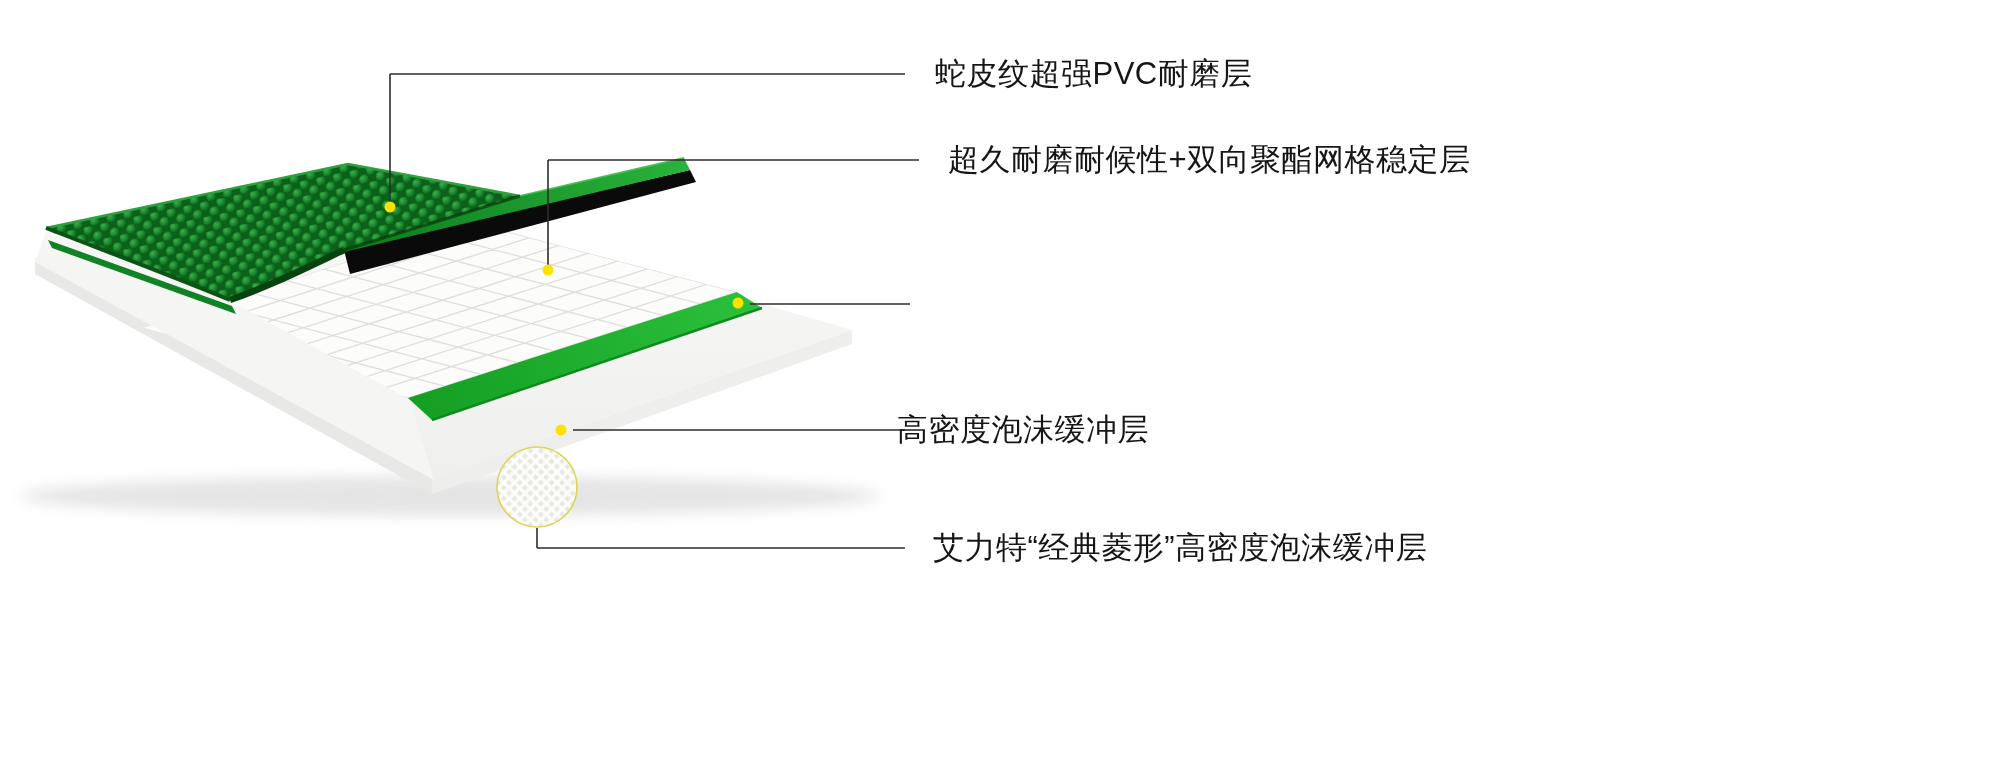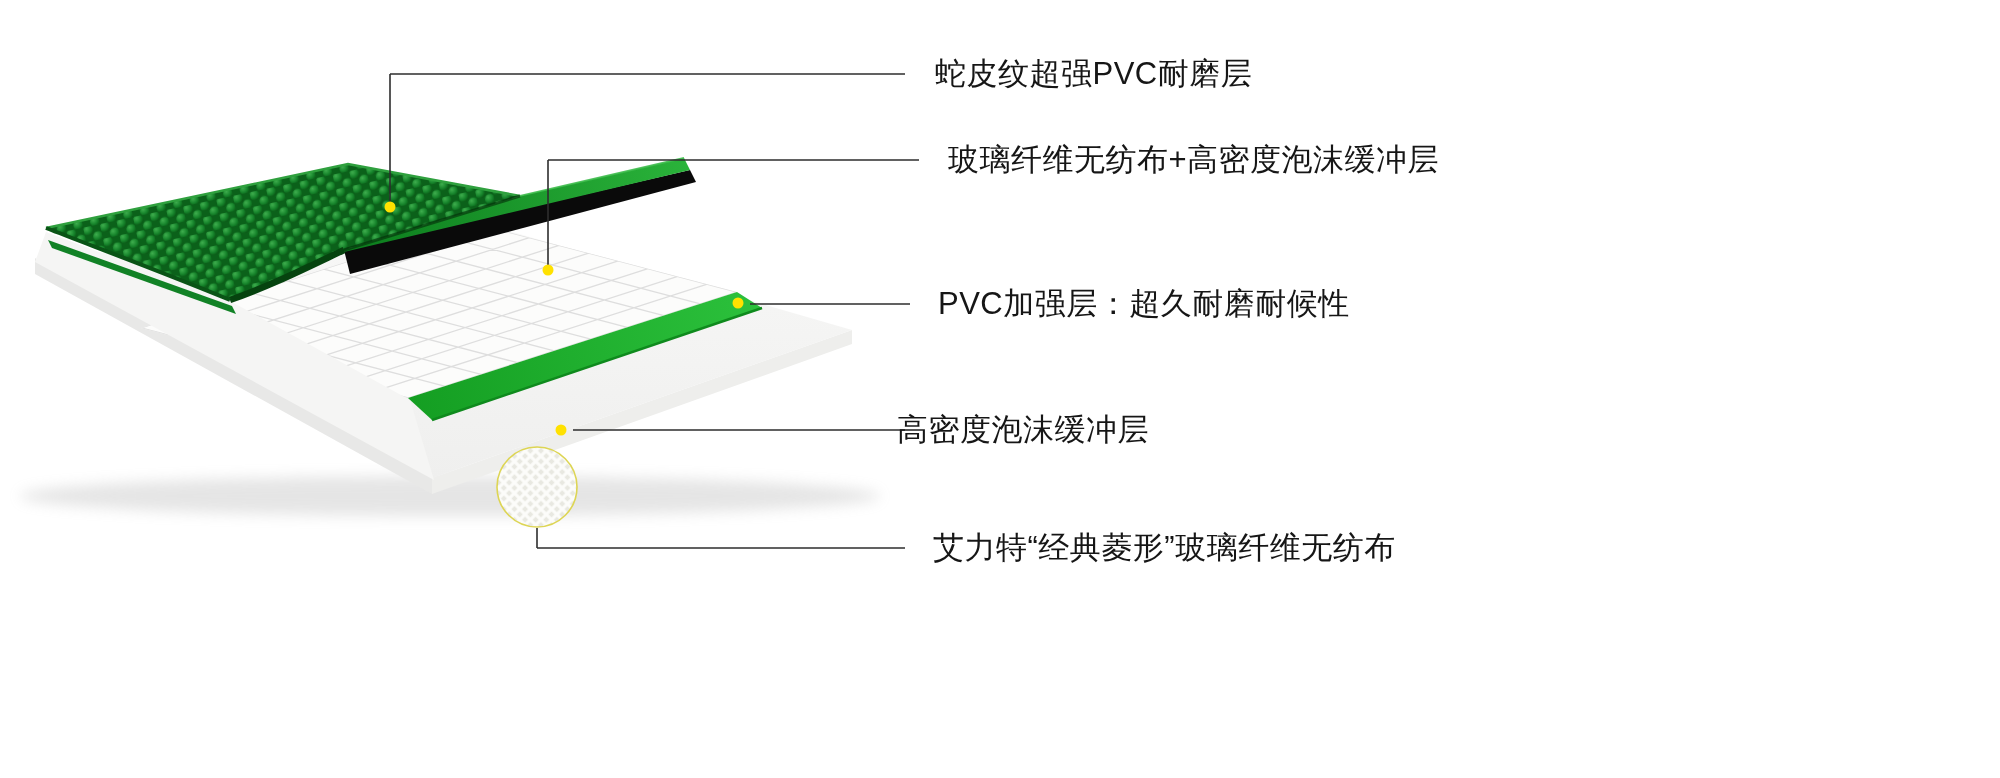--- a/index.html
+++ b/index.html
@@ -117,21 +117,20 @@
     <g fill="#ffe100">
       <circle cx="390" cy="207" r="5.5"></circle>
       <circle cx="548" cy="270" r="5.5"></circle>
       <circle cx="738" cy="303" r="5.5"></circle>
       <circle cx="561" cy="430" r="5.5"></circle>
     </g>
   </svg>
 
   <div class="layer-label" style="left:935px;top:56px">蛇皮纹超强PVC耐磨层</div>
 
-  <div class="layer-label" style="left:948px;top:142px">玻璃纤维无纺布+高密度泡沫缓冲层</div>
+  <div class="layer-label" style="left:948px;top:142px">超久耐磨耐候性+双向聚酯网格稳定层</div>
 
-  <div class="layer-label" style="left:938px;top:286px">PVC加强层：超久耐磨耐候性</div>
 
   <div class="layer-label" style="left:897px;top:412px">高密度泡沫缓冲层</div>
 
-  <div class="layer-label" style="left:933px;top:530px">艾力特“经典菱形”玻璃纤维无纺布</div>
+  <div class="layer-label" style="left:933px;top:530px">艾力特“经典菱形”高密度泡沫缓冲层</div>
 
 </div>
 
 </body></html>

